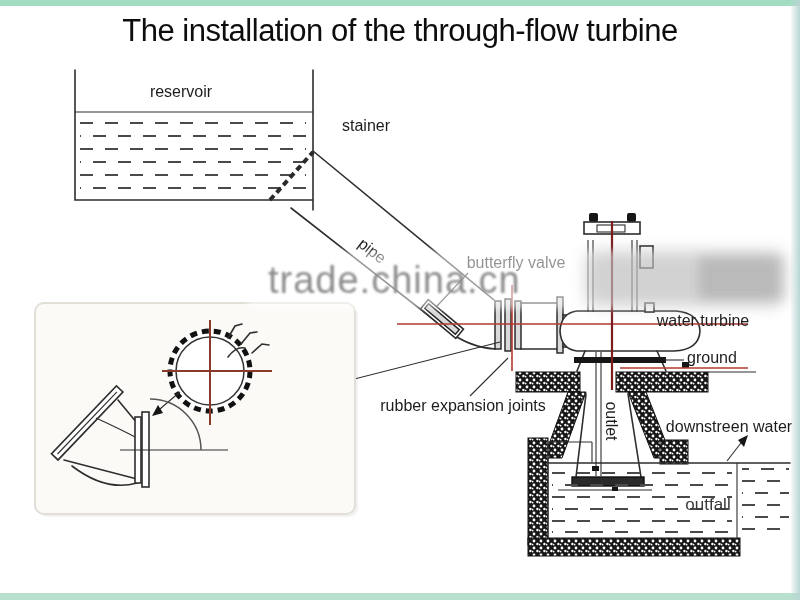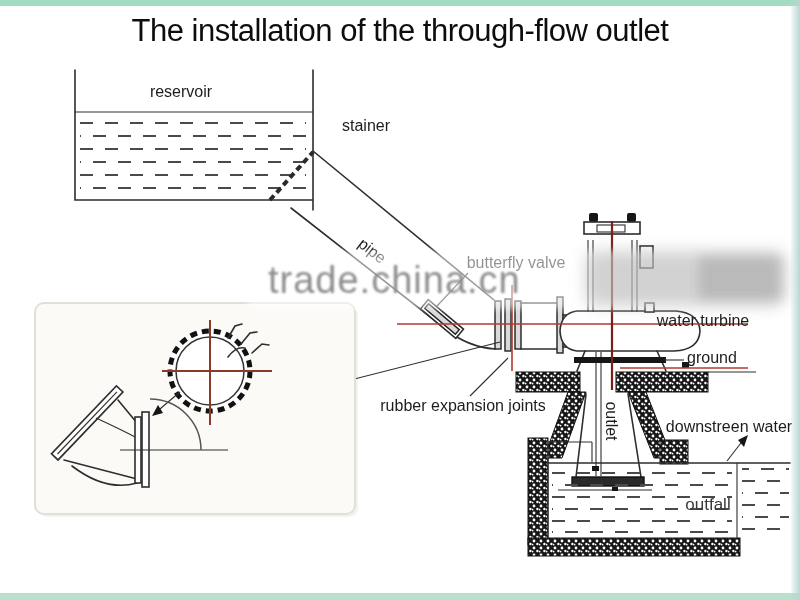--- a/index.html
+++ b/index.html
@@ -31,21 +31,21 @@
   .wm-blob2{position:absolute;left:699px;top:256px;width:84px;height:44px;
            background:rgba(100,100,100,0.22);filter:blur(6px);}
   .wm-text{position:absolute;left:268px;top:259px;font-size:38px;color:#8d8d8d;
            letter-spacing:1px;filter:blur(1px);white-space:nowrap;}
 </style>
 </head>
 <body>
 
 <div class="stage">
 
-  <div class="title">The installation of the through-flow outlet</div>
+  <div class="title">The installation of the through-flow turbine</div>
 
   <svg class="diagram" width="800" height="600" viewBox="0 0 800 600">
     <defs>
       <pattern id="peb" width="7" height="7" patternUnits="userSpaceOnUse">
         <rect width="7" height="7" fill="#161616"></rect>
         <circle cx="2" cy="2" r="1.4" fill="#ffffff"></circle>
         <circle cx="5.4" cy="5" r="1.2" fill="#ffffff"></circle>
         <circle cx="0.6" cy="5.6" r="0.9" fill="#ffffff"></circle>
       </pattern>
     </defs>

